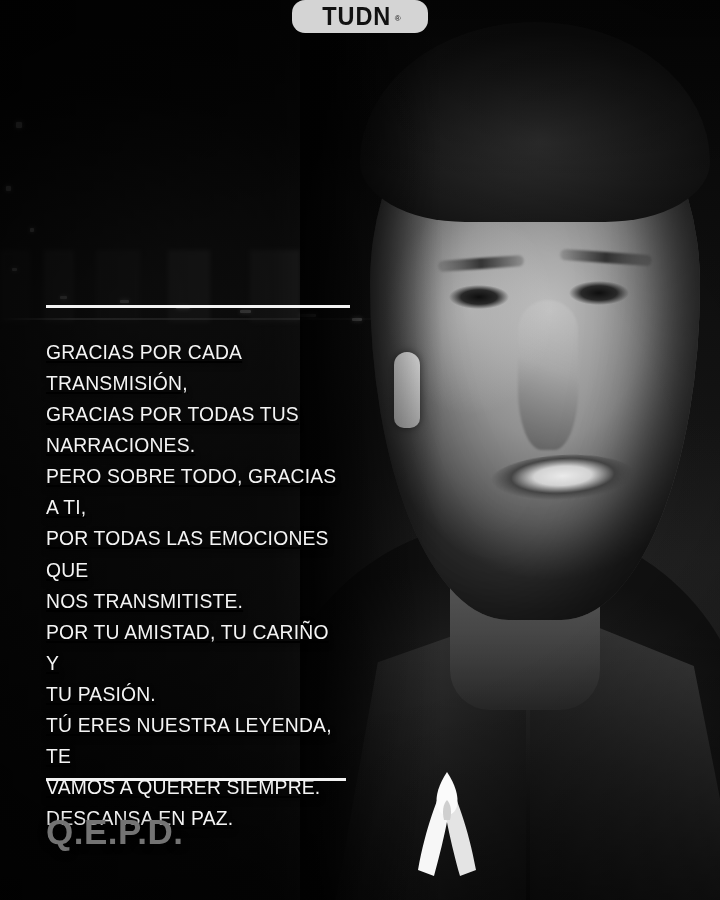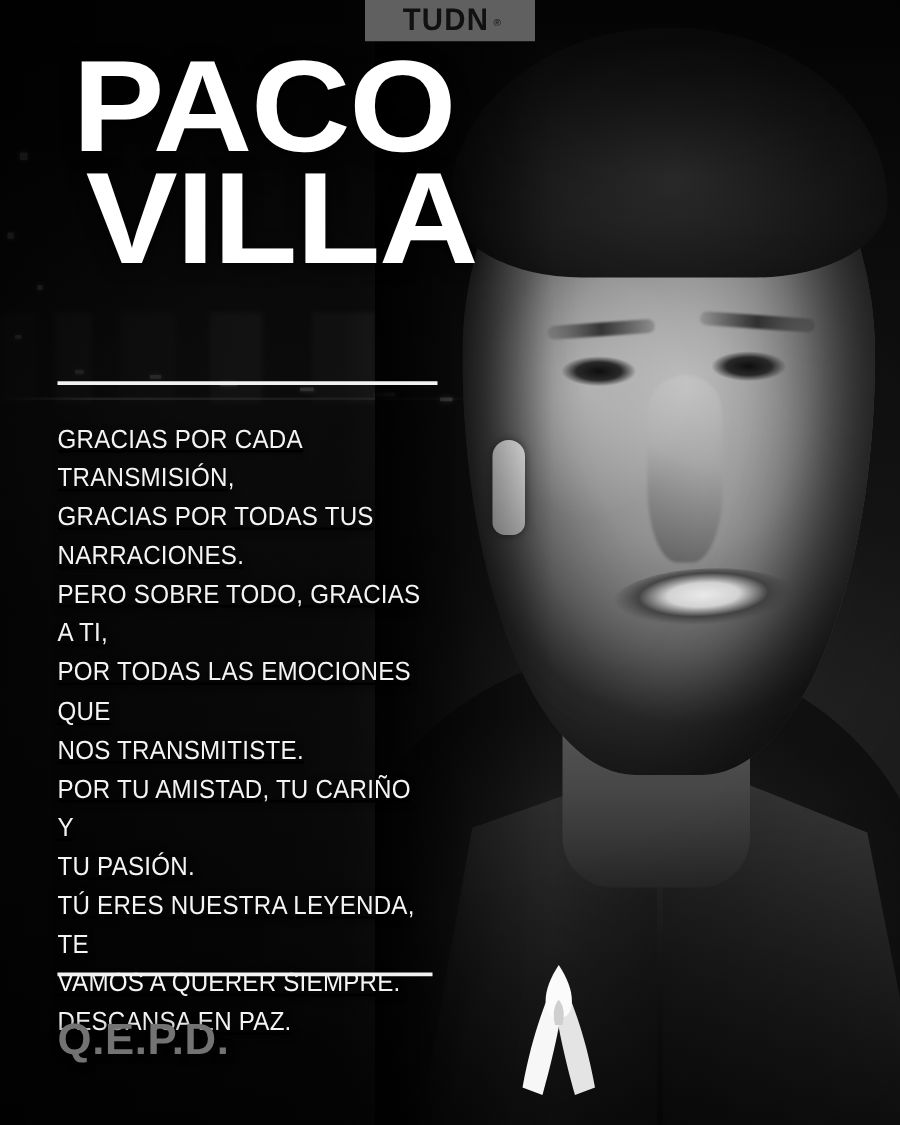--- a/index.html
+++ b/index.html
@@ -185,24 +185,25 @@
       linear-gradient(90deg, rgba(0,0,0,0.80) 0%, rgba(0,0,0,0.62) 38%, rgba(0,0,0,0.10) 52%, rgba(0,0,0,0) 60%),
       radial-gradient(ellipse 760px 620px at 360px 450px, rgba(0,0,0,0) 40%, rgba(0,0,0,0.45) 100%);
     pointer-events: none;
   }
 
   
   .logo {
     position: absolute;
     left: 292px; top: 0;
     width: 136px; height: 33px;
-    background: #0f766e;
+    background: #86efac;
     display: flex;
     align-items: center;
     justify-content: center;
+    border-radius: 13px;
   }
   .logo-text {
     font-family: "Liberation Sans", sans-serif;
     font-weight: bold;
     font-size: 25px;
     letter-spacing: 1px;
     color: #111;
     line-height: 1;
     transform: scaleX(0.94);
   }
@@ -325,24 +326,20 @@
     <div class="shade"></div>
   </div>
 
   <div class="vignette"></div>
 
   <div class="logo">
     <span class="logo-text">TUDN</span>
       <span class="logo-reg">®</span>
   </div>
 
-  <div class="headline">
-    <div class="line line1">PACO</div>
-    <div class="line line2">VILLA</div>
-  </div>
 
   <div class="rule rule-top"></div>
 
   <div class="message">
     <p>GRACIAS POR CADA TRANSMISIÓN,</p>
     <p>GRACIAS POR TODAS TUS</p>
     <p>NARRACIONES.</p>
     <p>PERO SOBRE TODO, GRACIAS A TI,</p>
     <p>POR TODAS LAS EMOCIONES QUE</p>
     <p>NOS TRANSMITISTE.</p>

